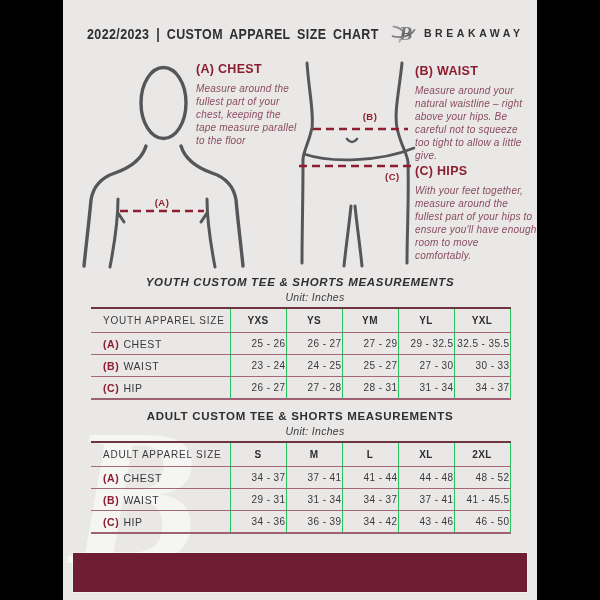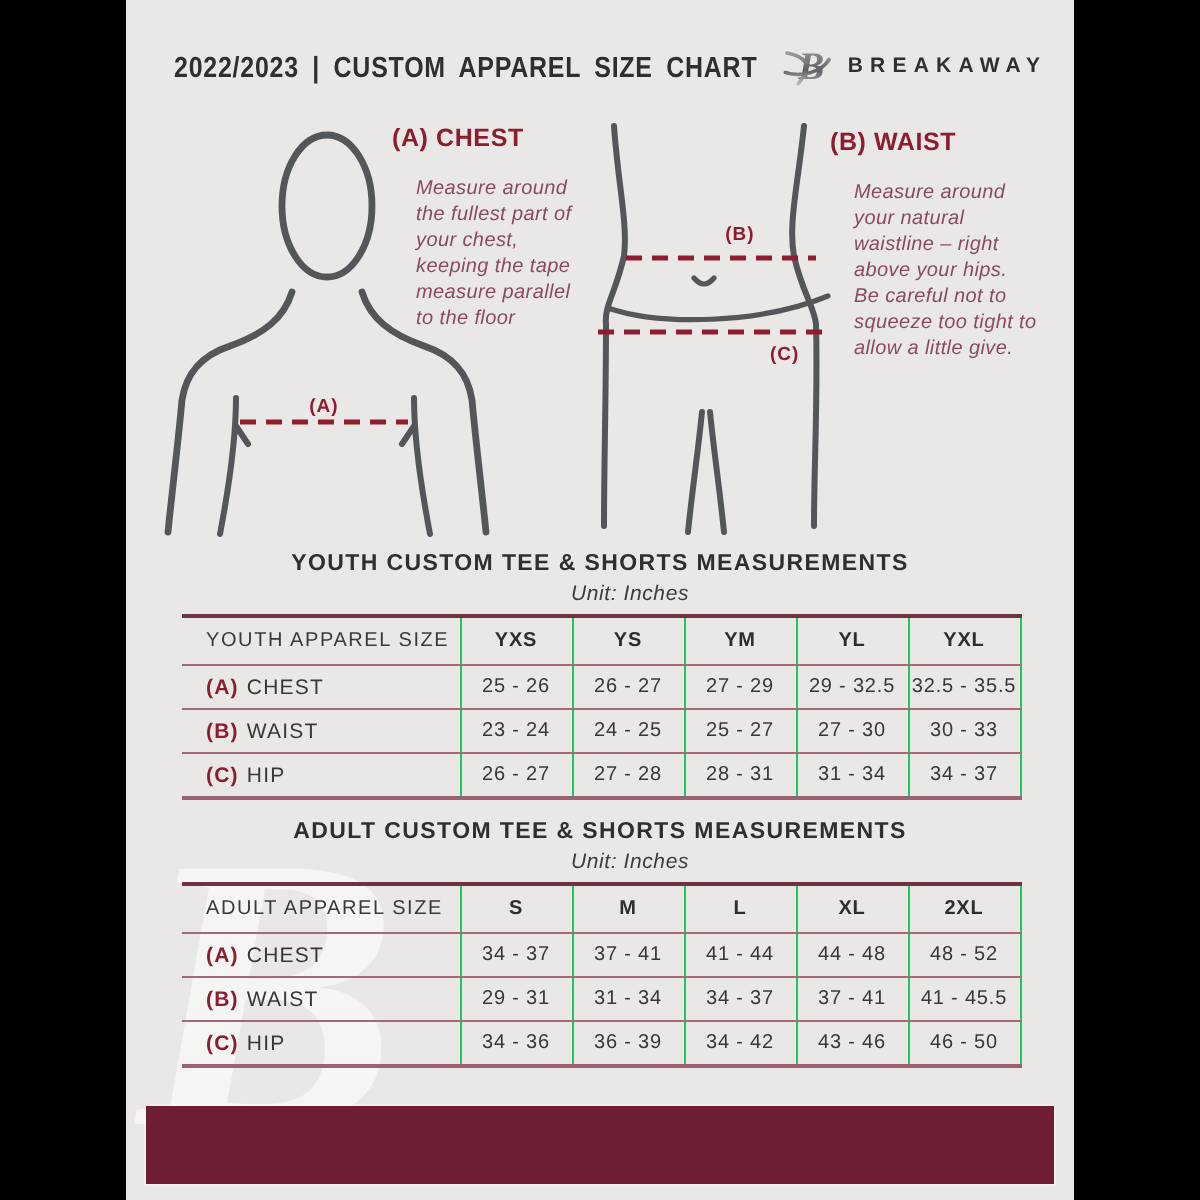--- a/index.html
+++ b/index.html
@@ -9,45 +9,45 @@
 
   
   .header-row{position:absolute;left:24px;right:22px;top:18px;height:30px;display:flex;align-items:center;justify-content:space-between;z-index:2;}
   .doc-title{font-size:13px;font-weight:700;color:#2f2f31;letter-spacing:.4px;word-spacing:3px;transform:scale(.96,1.12);transform-origin:left center;white-space:nowrap;}
   .brand{display:flex;align-items:center;gap:7px;}
   .brand-name{font-size:10.5px;font-weight:700;color:#2f2f31;letter-spacing:3.6px;}
 
   
   .guide{position:absolute;z-index:2;}
   .guide h3{margin:0 0 6px 0;font-size:12.5px;font-weight:700;color:#8c1d2f;letter-spacing:.3px;}
-  .guide p{margin:12px;font-size:10px;font-style:italic;color:#8a4a60;line-height:13px;letter-spacing:.2px;}
+  .guide p{margin:0;font-size:10px;font-style:italic;color:#8a4a60;line-height:13px;letter-spacing:.2px;}
   .guide-a{left:133px;top:62px;width:102px;}
   .guide-b{left:352px;top:64px;width:116px;}
   .guide-c{left:352px;top:164px;width:122px;}
 
   .fig{position:absolute;z-index:1;overflow:visible;}
   .fig-outline{fill:none;stroke:#55565a;stroke-linecap:round;}
   .dash-line{stroke:#8f1d30;stroke-width:2.6;stroke-dasharray:8 5;}
   .fig-label{font-family:"Liberation Sans",sans-serif;font-size:9.5px;font-weight:700;fill:#8f1d30;letter-spacing:.5px;}
 
   
   .sec-title{position:absolute;left:0;width:100%;text-align:center;font-size:11.5px;font-weight:700;color:#2f2f31;letter-spacing:.7px;z-index:2;}
   .sec-unit{position:absolute;left:0;width:100%;text-align:center;font-size:10.5px;font-style:italic;color:#3c3c3e;letter-spacing:.3px;z-index:2;margin-left:15px;}
-  .t-youth-title{top:276px;} .t-youth-unit{top:291px;}
+  .t-youth-title{top:276px;font-style:italic;} .t-youth-unit{top:291px;}
   .t-adult-title{top:410px;} .t-adult-unit{top:425px;}
 
   
   .size-table{position:absolute;left:28px;width:419px;border-collapse:collapse;table-layout:fixed;z-index:2;
     border-top:2px solid #6d3340;border-bottom:2px solid #9c6273;background:transparent;}
   .youth-pos{top:307px;} .adult-pos{top:441px;}
   .size-table col.c0{width:139px;} .size-table col.cv{width:56px;}
   .size-table th,.size-table td{border-right:1px solid #22c55e;border-bottom:1px solid #a3697a;padding:0;background:transparent;}
   .size-table thead th{height:23px;font-size:10px;font-weight:700;color:#2e2e30;letter-spacing:.4px;text-align:center;}
   .size-table thead th.lbl{font-size:10px;font-weight:400;color:#3a3a3c;letter-spacing:.8px;text-align:left;padding-left:12px;}
-  .size-table tbody td{height:21px;font-size:10px;color:#38383a;letter-spacing:.4px;text-align:center;}
+  .size-table tbody td{height:21px;font-size:10px;color:#38383a;letter-spacing:.4px;text-align:right;}
   .size-table tbody td.lbl{text-align:left;padding-left:12px;font-size:10.5px;letter-spacing:.6px;}
   .size-table .key{font-weight:700;color:#8c1d2f;margin-right:4px;}
 
   
   .watermark{position:absolute;left:6px;top:400px;z-index:0;font-family:"Liberation Serif",serif;
     font-size:195px;line-height:1;font-weight:700;font-style:italic;color:rgba(255,255,255,.55);}
   .footer-bar{position:absolute;left:10px;top:553px;width:454px;height:39px;background:#6f1d33;z-index:3;
     box-shadow:0 0 0 1px rgba(255,255,255,.3);}
 </style>
 </head>
@@ -97,20 +97,24 @@
     </svg>
 
     <div class="guide guide-a">
       <h3>(A) CHEST</h3>
       <p>Measure around the fullest part of your chest, keeping the tape measure parallel to the floor</p>
     </div>
     <div class="guide guide-b">
       <h3>(B) WAIST</h3>
       <p>Measure around your natural waistline – right above your hips. Be careful not to squeeze too tight to allow a little give.</p>
     </div>
+    <div class="guide guide-c">
+      <h3>(C) HIPS</h3>
+      <p>With your feet together, measure around the fullest part of your hips to ensure you'll have enough room to move comfortably.</p>
+    </div>
 
     <div class="watermark">B</div>
 
     <div class="sec-title t-youth-title">YOUTH CUSTOM TEE &amp; SHORTS MEASUREMENTS</div>
     <div class="sec-unit t-youth-unit">Unit: Inches</div>
     <table class="size-table youth-pos">
       <colgroup>
           <col class="c0">
           <col class="cv">
           <col class="cv">

